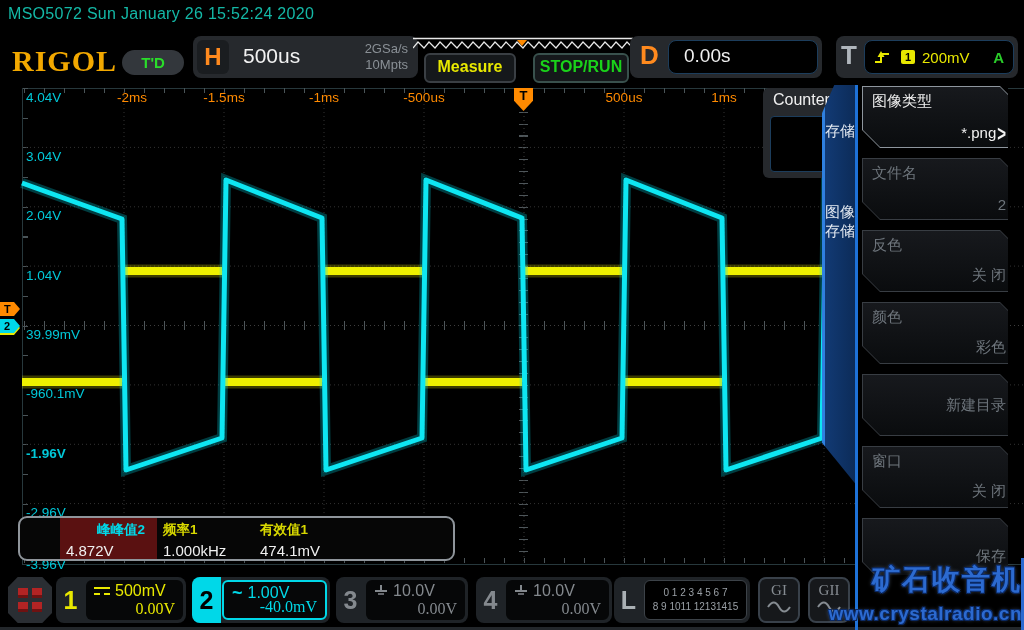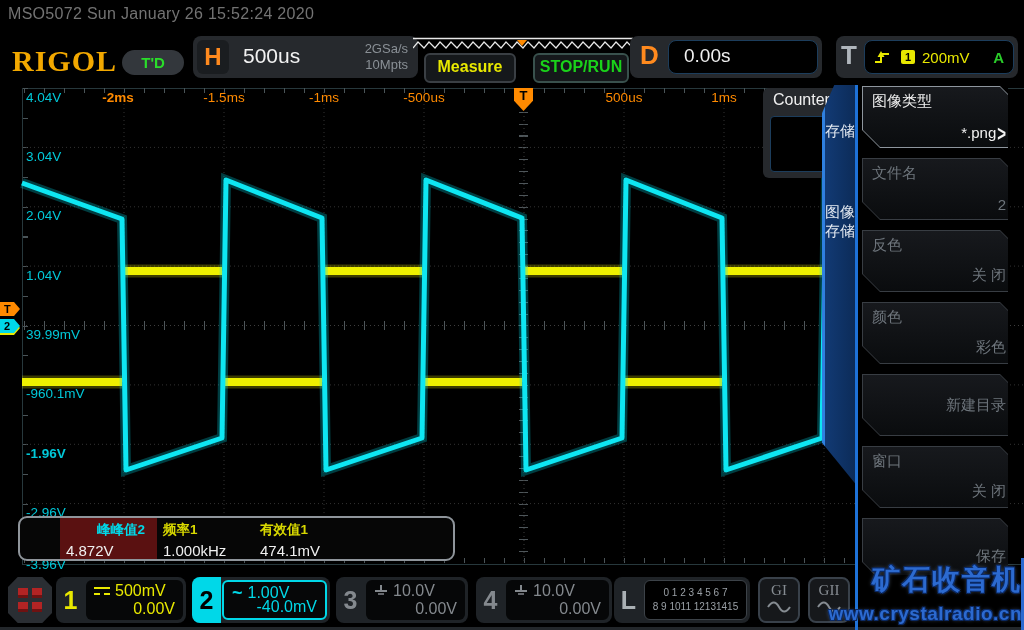--- a/index.html
+++ b/index.html
@@ -1,20 +1,20 @@
 <!DOCTYPE html>
 <html><head>
 <meta charset="utf-8">
 <style>
   html,body{margin:0;padding:0;background:#000;}
   body{width:1024px;height:630px;position:relative;overflow:hidden;
        font-family:"Liberation Sans","DejaVu Sans",sans-serif;color:#e8e8e8;}
   .abs{position:absolute;}
   
-  .topbar{left:8px;top:5px;font-size:16px;color:#737373;letter-spacing:.3px;}
+  .topbar{left:8px;top:5px;font-size:16px;color:#14b8a6;letter-spacing:.3px;}
   .logo{left:12px;top:44px;font-family:"Liberation Serif","DejaVu Serif",serif;
         font-weight:bold;font-size:30px;color:#f2a800;letter-spacing:1px;}
   .td-badge{left:122px;top:50px;width:62px;height:25px;background:#33373c;border-radius:13px;
         text-align:center;line-height:25px;font-size:15px;font-weight:bold;color:#2ade2a;}
   .hblock{left:193px;top:36px;width:225px;height:42px;background:#26292d;border-radius:8px;}
   .hblock .htile{left:4px;top:4px;width:32px;height:34px;background:#1a1d20;border-radius:6px;
         color:#ff8a1e;font-size:24px;font-weight:bold;text-align:center;line-height:34px;}
   .hblock .tbase{left:50px;top:8px;font-size:21px;color:#f2f2f2;}
   .hblock .srate{right:10px;top:5px;text-align:right;font-size:13px;line-height:16px;color:#8a9096;}
   .zigzag{left:413px;top:37px;width:220px;height:14px;}
@@ -96,21 +96,21 @@
        clip-path:polygon(22% 0,78% 0,100% 22%,100% 78%,78% 100%,22% 100%,0 78%,0 22%);}
   .redbtn .grid{position:absolute;left:10px;top:11px;display:grid;
        grid-template-columns:10px 10px;grid-gap:4px;}
   .redbtn .sq{width:10px;height:10px;background:#b22424;box-shadow:inset 0 -3px 0 #6e1212;}
   .chblock{top:577px;height:46px;background:#1f2327;border-radius:8px;z-index:2;}
   .chblock .digit{position:absolute;left:0;width:29px;top:0;bottom:0;font-size:25px;font-weight:bold;
        text-align:center;line-height:46px;}
   .chblock .panel{position:absolute;left:30px;top:3px;right:3px;bottom:3px;background:#060708;
        border-radius:6px;font-size:16px;}
   .chblock .row1{position:absolute;left:8px;top:2px;display:flex;align-items:center;gap:5px;}
-  .chblock .row2{position:absolute;right:8px;bottom:2px;}
+  .chblock .row2{position:absolute;right:8px;bottom:2px;font-family:Liberation Serif, serif;}
   .ch1{left:56px;width:130px;}  .ch1 .digit,.ch1 .panel{color:#e8e800;}
   .ch2{left:192px;width:138px;} .ch2 .digit{background:#00d8e8;color:#000;border-radius:8px 0 0 8px;}
   .ch2 .panel{border:2px solid #00d8e8;color:#00d8e8;}
   .ch3{left:336px;width:132px;} .ch4{left:476px;width:136px;}
   .ch3 .digit,.ch4 .digit,.ch3 .panel,.ch4 .panel{color:#84898e;}
   .dc-icon{width:16px;height:10px;position:relative;}
   .dc-icon i{position:absolute;left:0;right:0;display:block;}
   .dc-icon .s{top:1px;border-top:2px solid currentColor;}
   .dc-icon .d{top:7px;border-top:2px dashed currentColor;}
   .ac-icon{font-size:18px;font-weight:bold;line-height:12px;}
@@ -209,21 +209,21 @@
 <div class="abs vlabel" style="top:90px;">4.04V</div>
 <div class="abs vlabel" style="top:149px;">3.04V</div>
 <div class="abs vlabel" style="top:208px;">2.04V</div>
 <div class="abs vlabel" style="top:268px;">1.04V</div>
 <div class="abs vlabel" style="top:327px;">39.99mV</div>
 <div class="abs vlabel" style="top:386px;">-960.1mV</div>
 <div class="abs vlabel" style="top:446px;font-weight:bold;">-1.96V</div>
 <div class="abs vlabel" style="top:505px;">-2.96V</div>
 <div class="abs vlabel" style="top:557px;">-3.96V</div>
 
-<div class="abs tlabel" style="left:118px;font-weight:bold;">-2ms</div>
+<div class="abs tlabel" style="left:132px;">-2ms</div>
 <div class="abs tlabel" style="left:224px;">-1.5ms</div>
 <div class="abs tlabel" style="left:324px;">-1ms</div>
 <div class="abs tlabel" style="left:424px;">-500us</div>
 <div class="abs tlabel" style="left:624px;">500us</div>
 <div class="abs tlabel" style="left:724px;">1ms</div>
 
 <svg class="abs wave-svg" width="1024" height="630">
   <path fill="none" stroke="#f0f000" stroke-width="13" opacity="0.25" d="M22,382 H122 M124,271 H222 M224,382 H322 M324,271 H422 M424,382 H522 M524,271 H622 M624,382 H722 M724,271 H822 M824,382 H858"></path>
   <path fill="none" stroke="#eef000" stroke-width="8" d="M22,382 H122 M124,271 H222 M224,382 H322 M324,271 H422 M424,382 H522 M524,271 H622 M624,382 H722 M724,271 H822 M824,382 H858"></path>
   <path fill="none" stroke="#b8ba00" stroke-width="2" d="M123,382 V271 M223,382 V271 M323,382 V271 M423,382 V271 M523,382 V271 M623,382 V271 M723,382 V271 M823,382 V271"></path>

